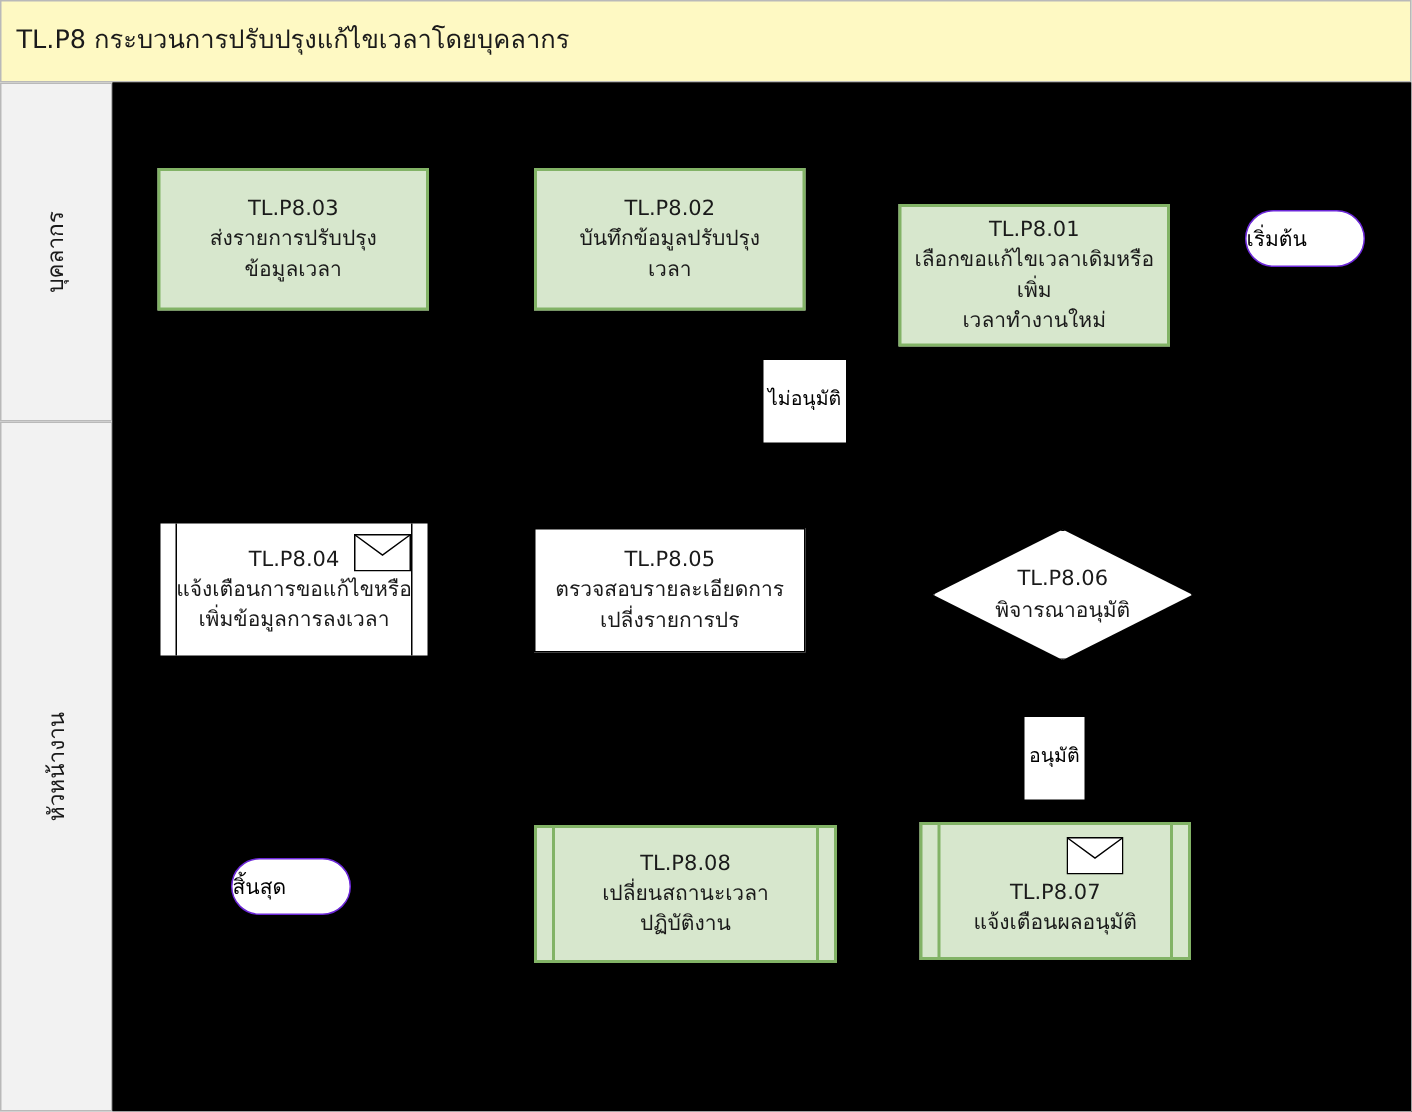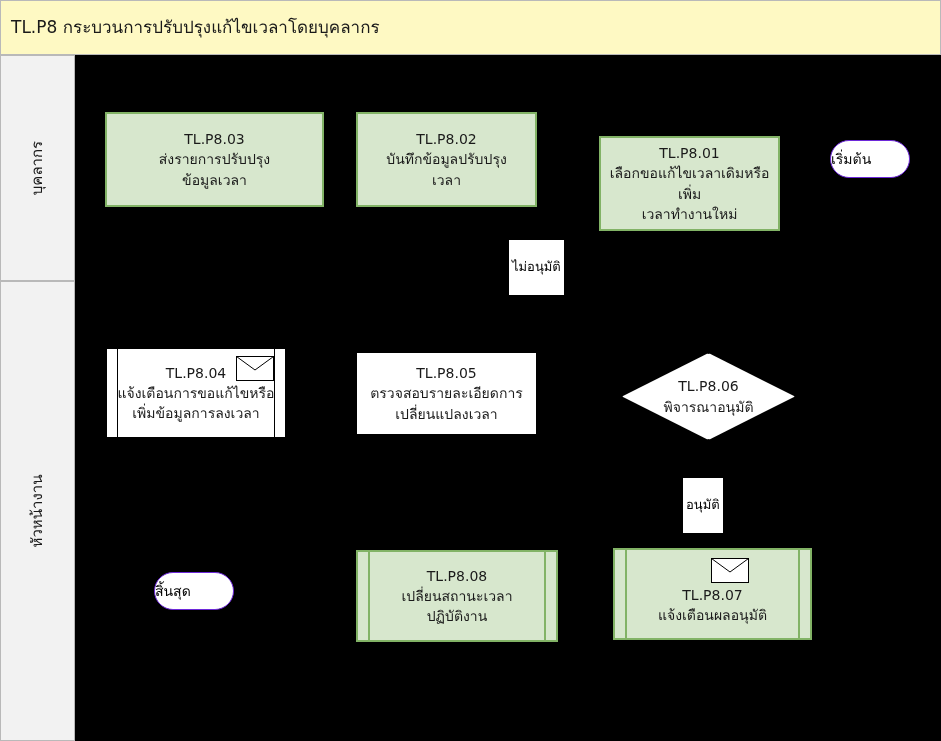--- a/index.html
+++ b/index.html
@@ -97,21 +97,21 @@
 
   <div class="lane-header" id="lane-header-staff">
     <span class="lane-label">บุคลากร</span>
   </div>
   <div class="lane-header" id="lane-header-supervisor">
     <span class="lane-label">หัวหน้างาน</span>
   </div>
 
   <div id="canvas">
 
-    <div class="node proc green" style="left:29px;top:56px;width:219px;height:95px;">
+    <div class="node proc green" style="left:29px;top:56px;width:181px;height:95px;">
       <span class="nl">TL.P8.03</span>
       <span class="nl">ส่งรายการปรับปรุง</span>
       <span class="nl">ข้อมูลเวลา</span>
     </div>
 
     <div class="node proc green" style="left:280px;top:56px;width:181px;height:95px;">
       <span class="nl">TL.P8.02</span>
       <span class="nl">บันทึกข้อมูลปรับปรุง</span>
       <span class="nl">เวลา</span>
     </div>
@@ -136,21 +136,21 @@
       <span class="nl">เพิ่มข้อมูลการลงเวลา</span>
       <svg class="envelope" style="left:129px;top:7px;" viewBox="0 0 38 25">
         <rect x="0.5" y="0.5" width="37" height="24" fill="#ffffff" stroke="#000000"></rect>
         <path d="M0.5 0.5 L19 14 L37.5 0.5" fill="none" stroke="#000000"></path>
       </svg>
     </div>
 
     <div class="node proc white" style="left:280px;top:296px;width:181px;height:83px;">
       <span class="nl">TL.P8.05</span>
       <span class="nl">ตรวจสอบรายละเอียดการ</span>
-      <span class="nl">เปลี่ยนแปลงเวลา</span>
+      <span class="nl">เปลี่งรายการปร</span>
     </div>
 
     <div class="diamond-wrap" style="left:546px;top:297px;width:173px;height:87px;">
       <span class="diamond-shape"></span>
       <span class="diamond-text">
         <span class="nl">TL.P8.06</span>
         <span class="nl">พิจารณาอนุมัติ</span>
       </span>
     </div>
 
@@ -161,21 +161,21 @@
     </div>
 
     <div class="node proc green" style="left:280px;top:494px;width:202px;height:92px;">
       <span class="pp-bar left" style="left:10px;"></span>
       <span class="pp-bar right" style="right:10px;"></span>
       <span class="nl">TL.P8.08</span>
       <span class="nl">เปลี่ยนสถานะเวลา</span>
       <span class="nl">ปฏิบัติงาน</span>
     </div>
 
-    <div class="node proc green" style="left:537px;top:492px;width:199px;height:92px;">
+    <div class="node proc green" style="left:537px;top:492px;width:181px;height:92px;">
       <span class="pp-bar left" style="left:10px;"></span>
       <span class="pp-bar right" style="right:10px;"></span>
       <svg class="envelope" style="left:96px;top:8px;" viewBox="0 0 38 25">
         <rect x="0.5" y="0.5" width="37" height="24" fill="#ffffff" stroke="#000000"></rect>
         <path d="M0.5 0.5 L19 14 L37.5 0.5" fill="none" stroke="#000000"></path>
       </svg>
       <span class="nl" style="margin-top:22px;">TL.P8.07</span>
       <span class="nl">แจ้งเตือนผลอนุมัติ</span>
     </div>
 

